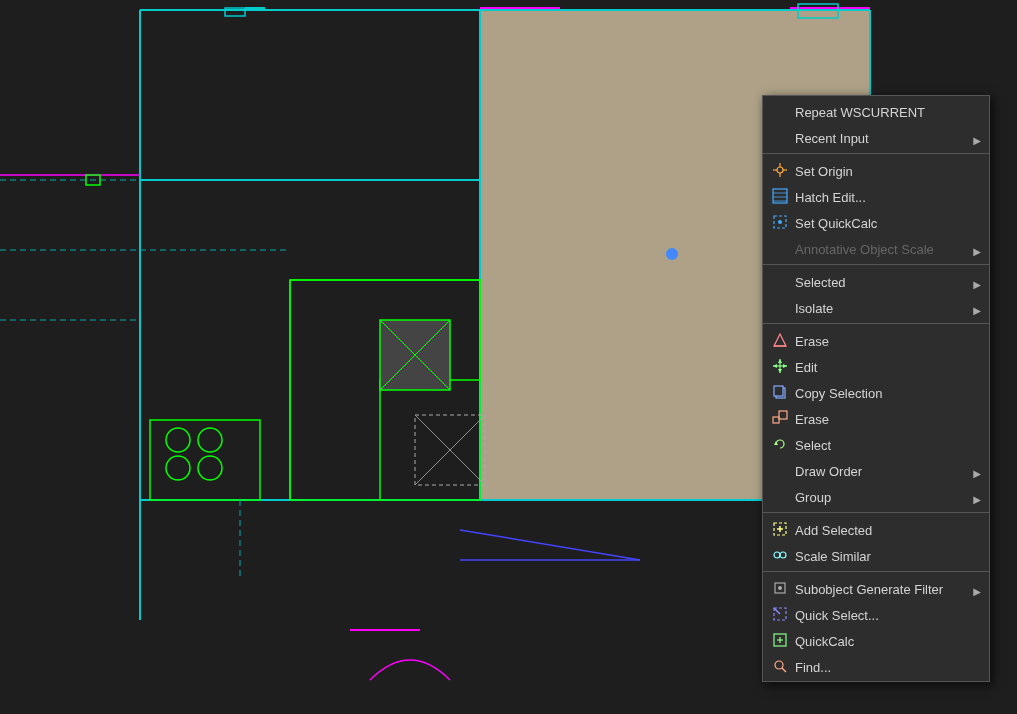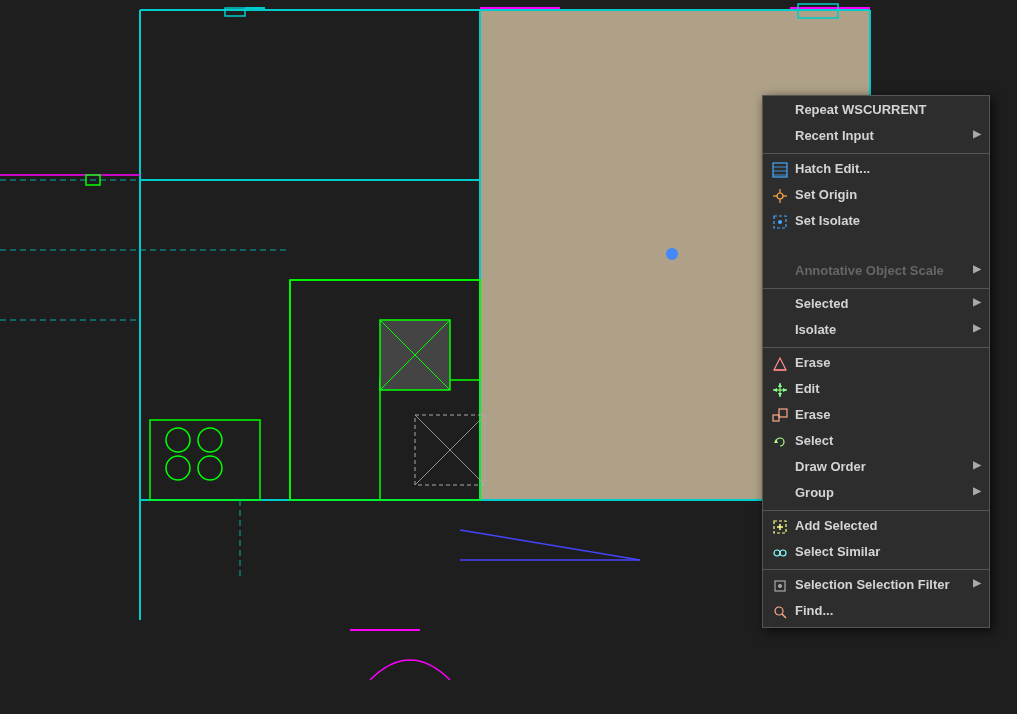--- a/index.html
+++ b/index.html
@@ -22,31 +22,29 @@
       background: #2d2d2d;
       border: 1px solid #555;
       box-shadow: 3px 3px 10px rgba(0,0,0,0.7);
       z-index: 100;
       color: #d4d4d4;
       padding: 2px 0;
     }
 
     .menu-item {
       display: flex;
-      align-items: flex-start;
+      align-items: flex-end;
       padding: 4px 8px;
       cursor: pointer;
       height: 26px;
       position: relative;
-      font-weight: bold;
     }
     .menu-item.disabled {
       color: #666;
       cursor: default;
-      margin-top: 24px;
     }
 
     .menu-separator {
       height: 1px;
       background: #555;
       margin: 3px 0;
     }
 
     .menu-icon {
       width: 18px;
@@ -150,48 +148,48 @@
     </div>
     <div class="menu-item">
       <div class="menu-icon"></div>
       <span class="menu-label">Recent Input</span>
       <span class="menu-arrow">▶</span>
     </div>
     <div class="menu-separator"></div>
     <div class="menu-item">
       <div class="menu-icon">
         <svg width="16" height="16" viewBox="0 0 16 16">
-          <rect x="1" y="1" width="14" height="14" fill="none" stroke="#4af" stroke-width="1.2"></rect>
-          <line x1="1" y1="5" x2="15" y2="5" stroke="#4af" stroke-width="0.8"></line>
-          <line x1="1" y1="9" x2="15" y2="9" stroke="#4af" stroke-width="0.8"></line>
-          <line x1="1" y1="13" x2="15" y2="13" stroke="#4af" stroke-width="0.8"></line>
-        </svg>
-      </div>
-      <span class="menu-label">Hatch Edit...</span>
-    </div>
-    <div class="menu-item">
-      <div class="menu-icon">
-        <svg width="16" height="16" viewBox="0 0 16 16">
           <circle cx="8" cy="8" r="3" fill="none" stroke="#fa4" stroke-width="1.2"></circle>
           <line x1="8" y1="1" x2="8" y2="5" stroke="#fa4" stroke-width="1.2"></line>
           <line x1="8" y1="11" x2="8" y2="15" stroke="#fa4" stroke-width="1.2"></line>
           <line x1="1" y1="8" x2="5" y2="8" stroke="#fa4" stroke-width="1.2"></line>
           <line x1="11" y1="8" x2="15" y2="8" stroke="#fa4" stroke-width="1.2"></line>
         </svg>
       </div>
       <span class="menu-label">Set Origin</span>
     </div>
     <div class="menu-item">
       <div class="menu-icon">
         <svg width="16" height="16" viewBox="0 0 16 16">
+          <rect x="1" y="1" width="14" height="14" fill="none" stroke="#4af" stroke-width="1.2"></rect>
+          <line x1="1" y1="5" x2="15" y2="5" stroke="#4af" stroke-width="0.8"></line>
+          <line x1="1" y1="9" x2="15" y2="9" stroke="#4af" stroke-width="0.8"></line>
+          <line x1="1" y1="13" x2="15" y2="13" stroke="#4af" stroke-width="0.8"></line>
+        </svg>
+      </div>
+      <span class="menu-label">Hatch Edit...</span>
+    </div>
+    <div class="menu-item">
+      <div class="menu-icon">
+        <svg width="16" height="16" viewBox="0 0 16 16">
           <rect x="2" y="2" width="12" height="12" fill="none" stroke="#4af" stroke-width="1.2" stroke-dasharray="3,2"></rect>
           <circle cx="8" cy="8" r="2" fill="#4af"></circle>
         </svg>
       </div>
-      <span class="menu-label">Set Isolate</span>
+      <span class="menu-label">Set QuickCalc</span>
     </div>
     <div class="menu-item disabled">
       <div class="menu-icon"></div>
       <span class="menu-label">Annotative Object Scale</span>
       <span class="menu-arrow">▶</span>
     </div>
     <div class="menu-separator"></div>
     <div class="menu-item">
       <div class="menu-icon"></div>
       <span class="menu-label">Selected</span>
@@ -221,20 +219,29 @@
           <polygon points="8,15 6,11 10,11" fill="#8f8"></polygon>
           <polygon points="1,8 5,6 5,10" fill="#8f8"></polygon>
           <polygon points="15,8 11,6 11,10" fill="#8f8"></polygon>
         </svg>
       </div>
       <span class="menu-label">Edit</span>
     </div>
     <div class="menu-item">
       <div class="menu-icon">
         <svg width="16" height="16" viewBox="0 0 16 16">
+          <rect x="4" y="4" width="9" height="10" fill="none" stroke="#8af" stroke-width="1.2"></rect>
+          <rect x="2" y="2" width="9" height="10" fill="#2d2d2d" stroke="#8af" stroke-width="1.2"></rect>
+        </svg>
+      </div>
+      <span class="menu-label">Copy Selection</span>
+    </div>
+    <div class="menu-item">
+      <div class="menu-icon">
+        <svg width="16" height="16" viewBox="0 0 16 16">
           <rect x="1" y="7" width="6" height="6" fill="none" stroke="#fa8" stroke-width="1.2"></rect>
           <rect x="7" y="1" width="8" height="8" fill="none" stroke="#fa8" stroke-width="1.2"></rect>
         </svg>
       </div>
       <span class="menu-label">Erase</span>
     </div>
     <div class="menu-item">
       <div class="menu-icon">
         <svg width="16" height="16" viewBox="0 0 16 16">
           <path d="M 4 8 A 4 4 0 1 1 8 12" fill="none" stroke="#af8" stroke-width="1.2"></path>
@@ -264,32 +271,51 @@
       </div>
       <span class="menu-label">Add Selected</span>
     </div>
     <div class="menu-item">
       <div class="menu-icon">
         <svg width="16" height="16" viewBox="0 0 16 16">
           <circle cx="5" cy="8" r="3" fill="none" stroke="#8ff" stroke-width="1.2"></circle>
           <circle cx="11" cy="8" r="3" fill="none" stroke="#8ff" stroke-width="1.2"></circle>
         </svg>
       </div>
-      <span class="menu-label">Select Similar</span>
+      <span class="menu-label">Scale Similar</span>
     </div>
     <div class="menu-separator"></div>
     <div class="menu-item">
       <div class="menu-icon">
         <svg width="16" height="16" viewBox="0 0 16 16">
           <rect x="3" y="3" width="10" height="10" fill="none" stroke="#aaa" stroke-width="1.2"></rect>
           <circle cx="8" cy="8" r="2" fill="#aaa"></circle>
         </svg>
       </div>
-      <span class="menu-label">Selection Selection Filter</span>
-      <span class="menu-arrow">▶</span>
+      <span class="menu-label">Subobject Generate Filter</span>
+      <span class="menu-arrow">▶</span>
+    </div>
+    <div class="menu-item">
+      <div class="menu-icon">
+        <svg width="16" height="16" viewBox="0 0 16 16">
+          <rect x="2" y="2" width="12" height="12" fill="none" stroke="#88f" stroke-width="1.2" stroke-dasharray="3,2"></rect>
+          <line x1="2" y1="2" x2="8" y2="8" stroke="#88f" stroke-width="1.5"></line>
+        </svg>
+      </div>
+      <span class="menu-label">Quick Select...</span>
+    </div>
+    <div class="menu-item">
+      <div class="menu-icon">
+        <svg width="16" height="16" viewBox="0 0 16 16">
+          <rect x="2" y="2" width="12" height="12" fill="none" stroke="#8f8" stroke-width="1.2"></rect>
+          <line x1="5" y1="8" x2="11" y2="8" stroke="#8f8" stroke-width="1.2"></line>
+          <line x1="8" y1="5" x2="8" y2="11" stroke="#8f8" stroke-width="1.2"></line>
+        </svg>
+      </div>
+      <span class="menu-label">QuickCalc</span>
     </div>
     <div class="menu-item">
       <div class="menu-icon">
         <svg width="16" height="16" viewBox="0 0 16 16">
           <circle cx="7" cy="7" r="4" fill="none" stroke="#fa8" stroke-width="1.2"></circle>
           <line x1="10" y1="10" x2="14" y2="14" stroke="#fa8" stroke-width="1.5"></line>
         </svg>
       </div>
       <span class="menu-label">Find...</span>
     </div>

